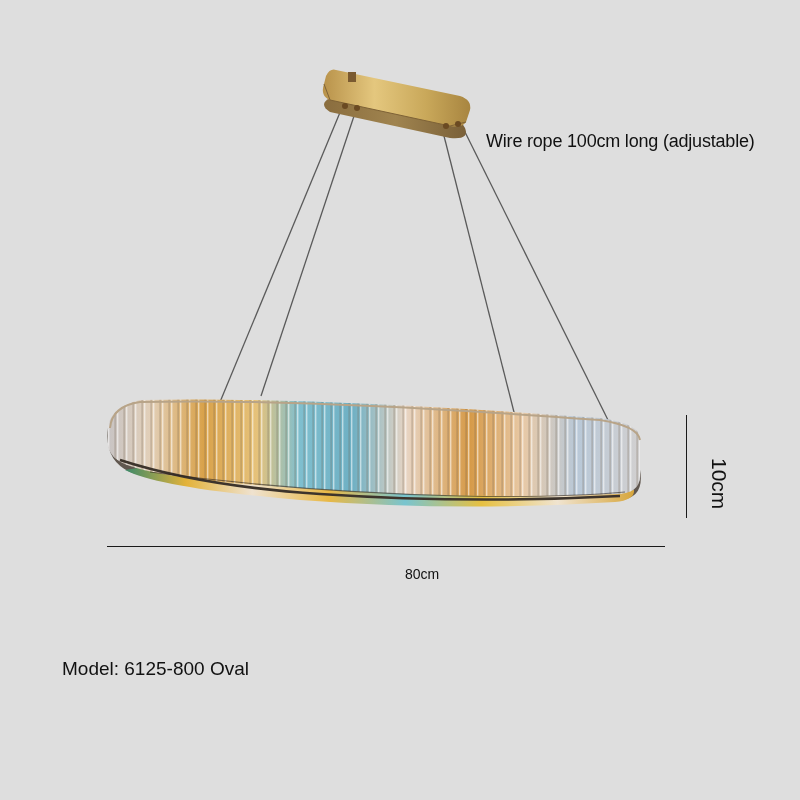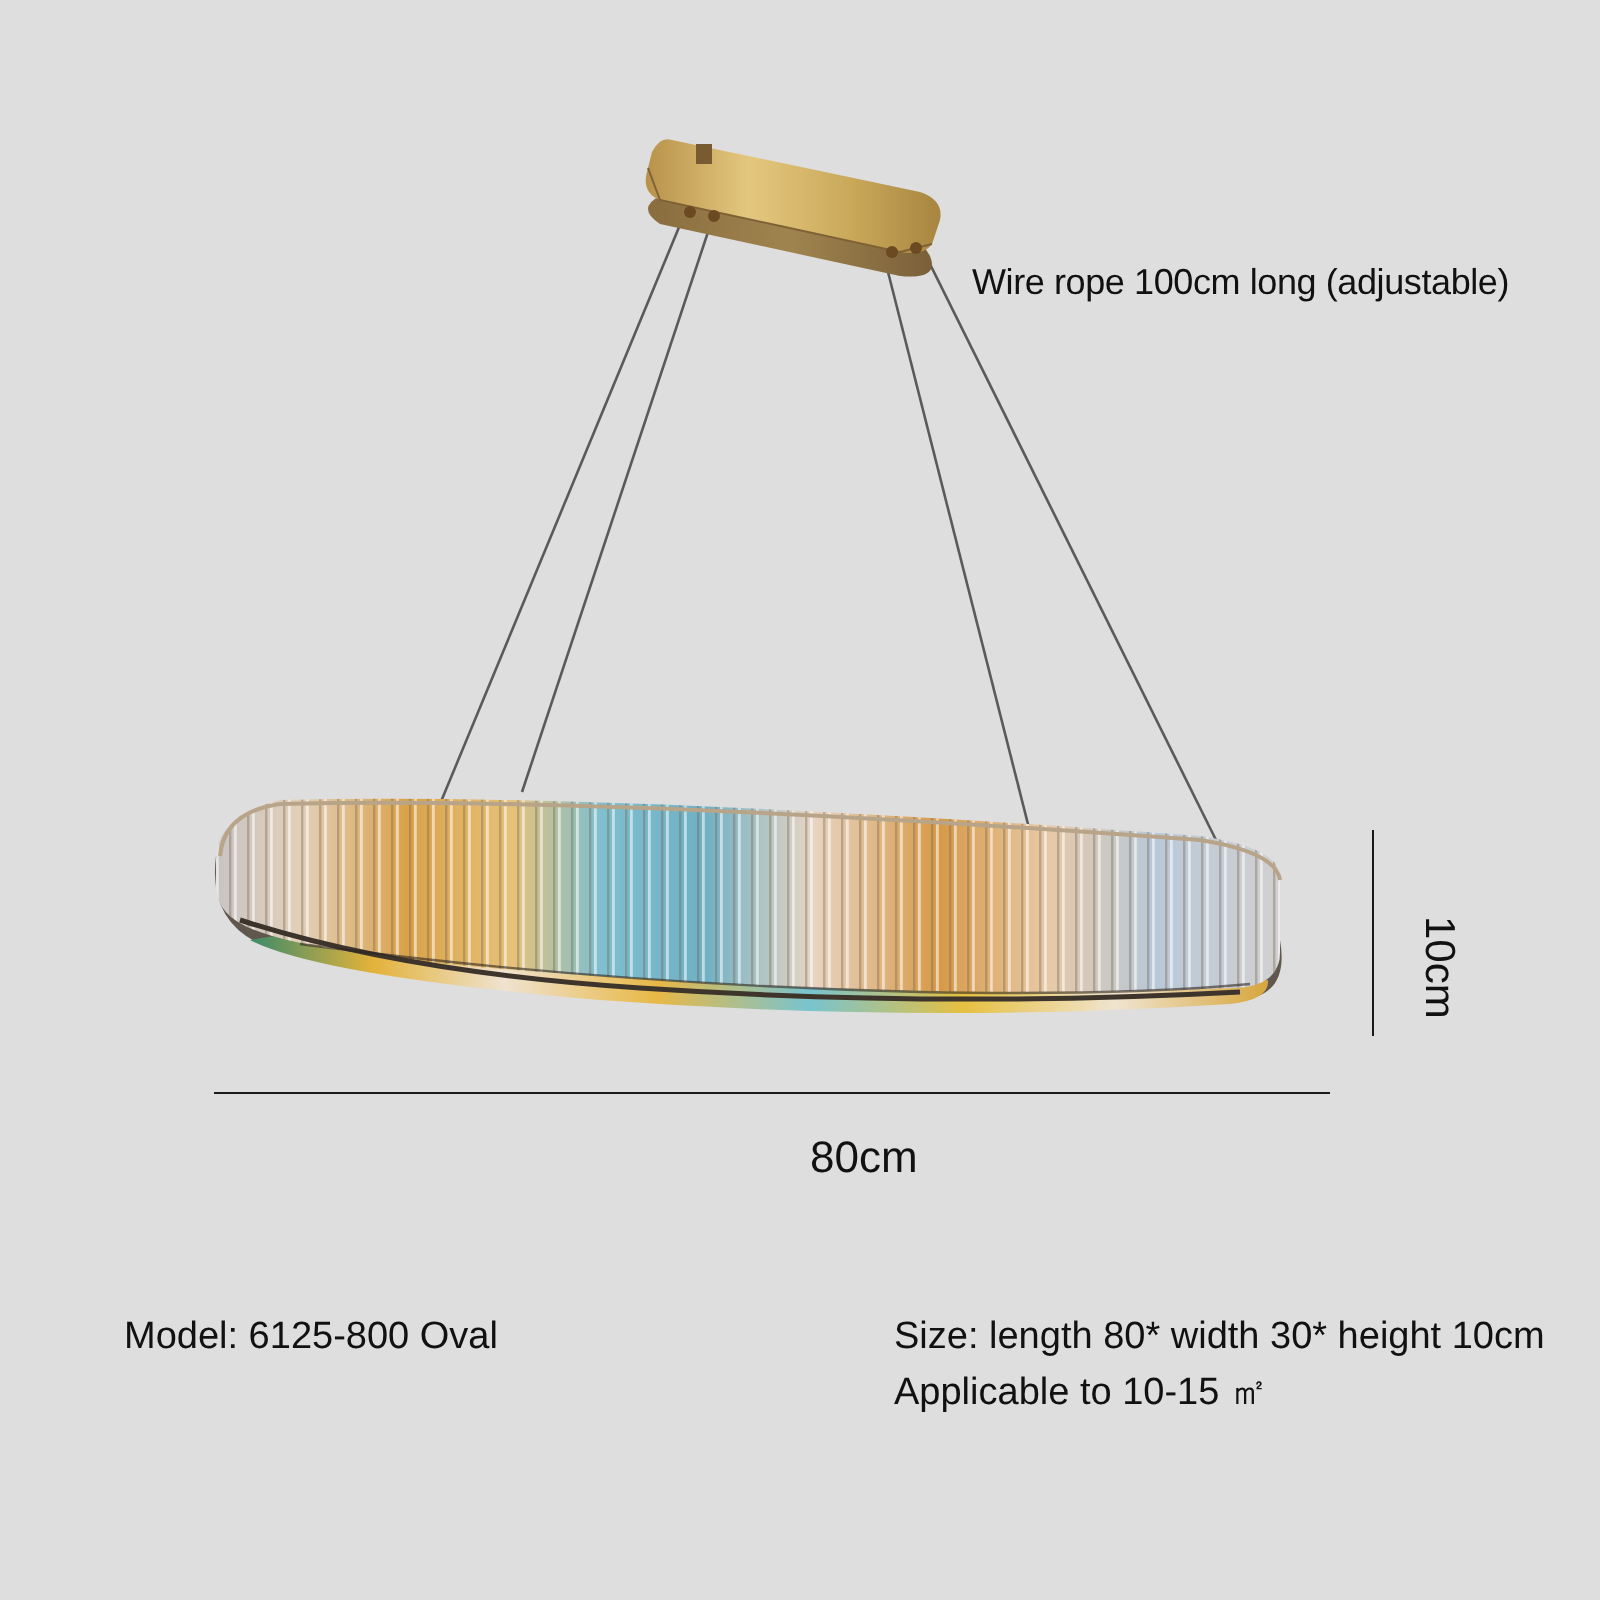--- a/index.html
+++ b/index.html
@@ -32,21 +32,21 @@
     }
     .wire-label {
       left: 486px;
       top: 131px;
       font-size: 18px;
       letter-spacing: -0.2px;
     }
     .width-label {
       left: 405px;
       top: 566px;
-      font-size: 22px;
+      font-size: 14px;
     }
     .height-label {
       left: 703px;
       top: 458px;
       font-size: 21px;
       transform-origin: left top;
       transform: rotate(90deg) translate(0, -28px);
     }
     .specs {
       position: absolute;
@@ -170,17 +170,13 @@
   <div class="dim-line dim-horizontal"></div>
   <div class="dim-line dim-vertical"></div>
 
   <div class="label wire-label">Wire rope 100cm long (adjustable)</div>
   <div class="label width-label">80cm</div>
   <div class="label height-label">10cm</div>
 
   <div class="specs specs-left">
     <span class="spec-line">Model: 6125-800 Oval</span>
   </div>
-  <div class="specs specs-right">
-    <span class="spec-line">Size: length 80* width 30* height 10cm</span>
-    <span class="spec-line">Applicable to 10-15 ㎡</span>
-  </div>
 </div>
 
 </body></html>

